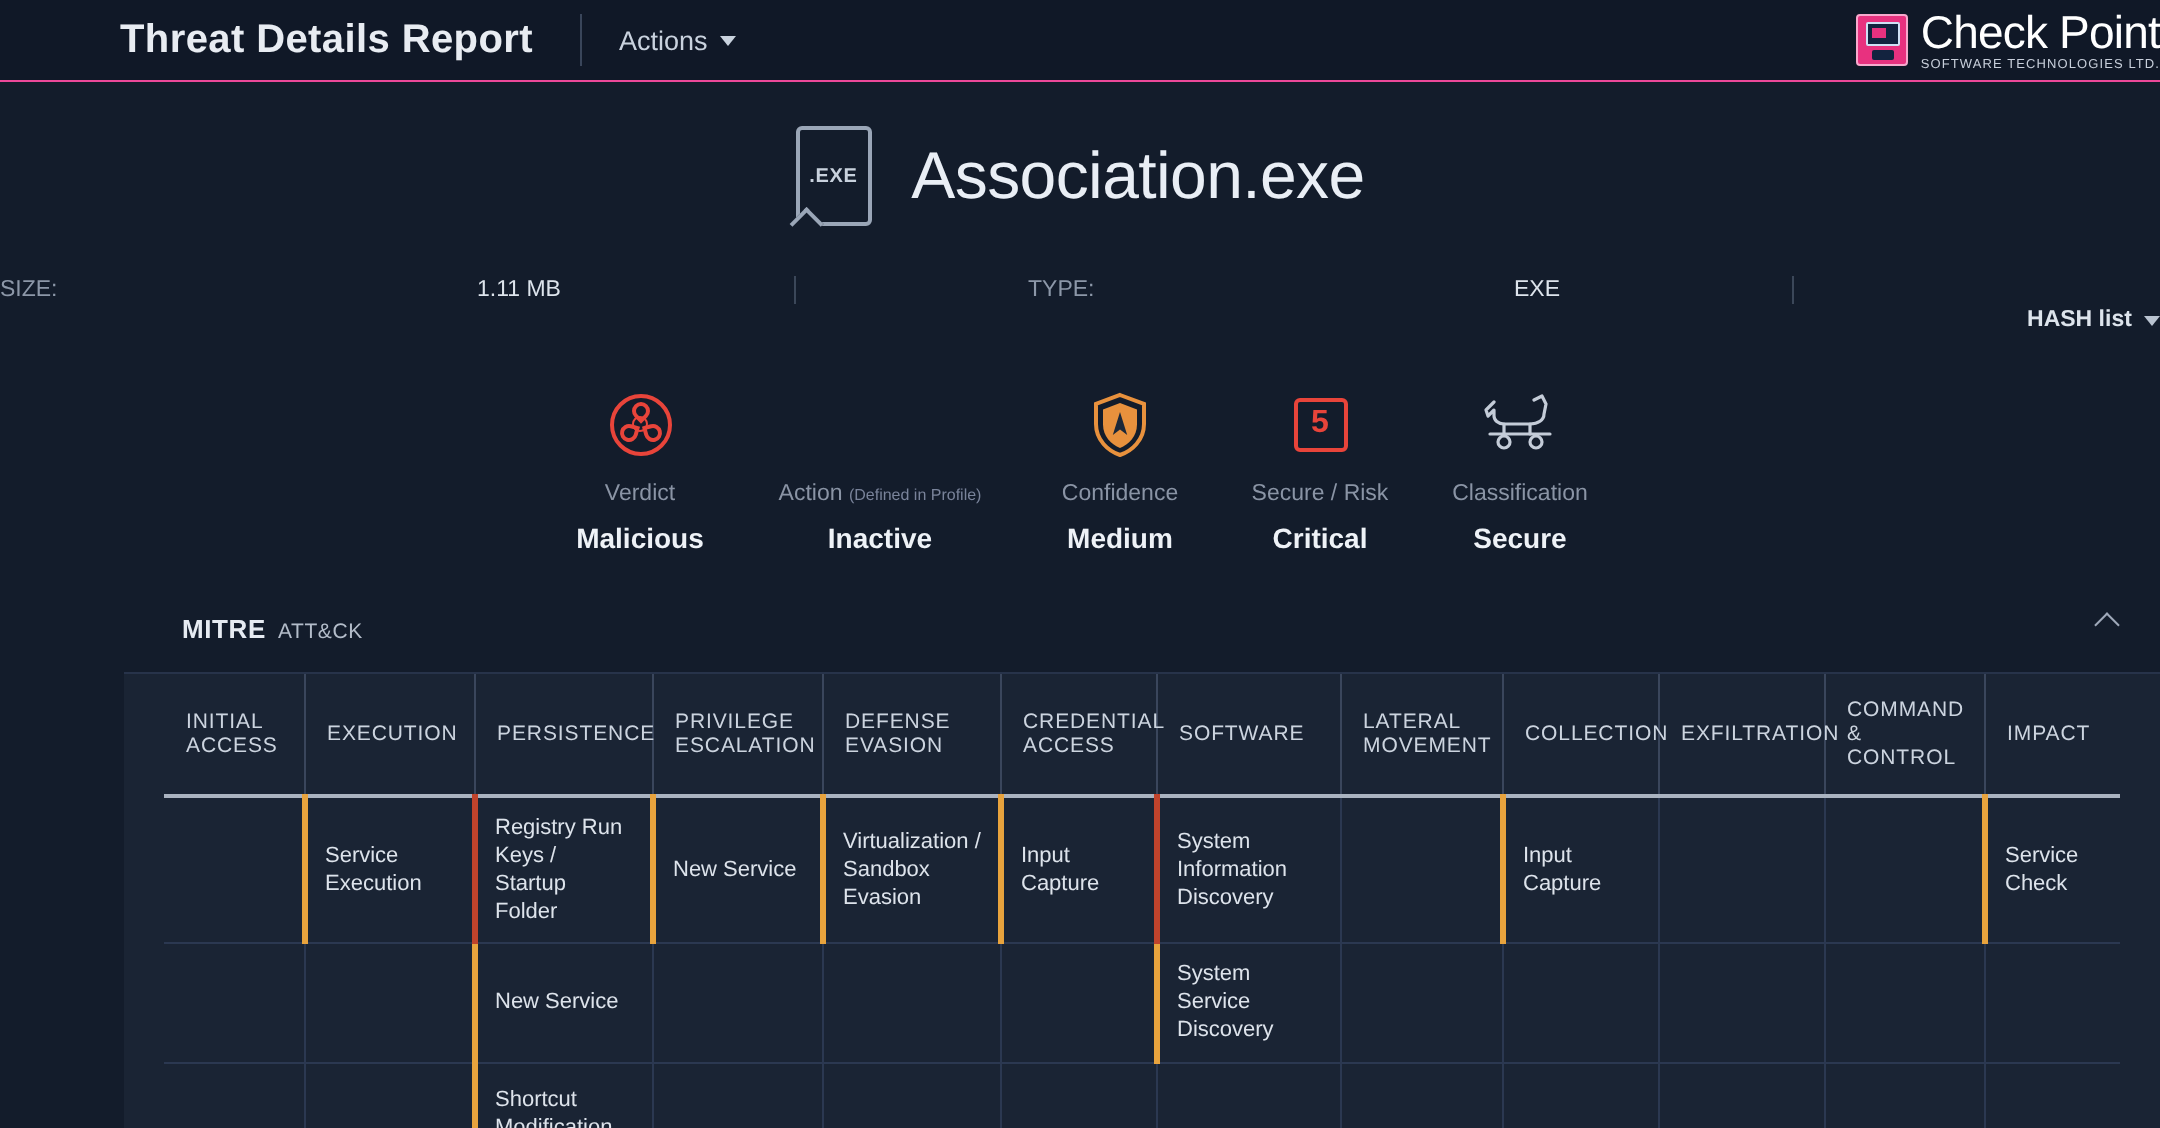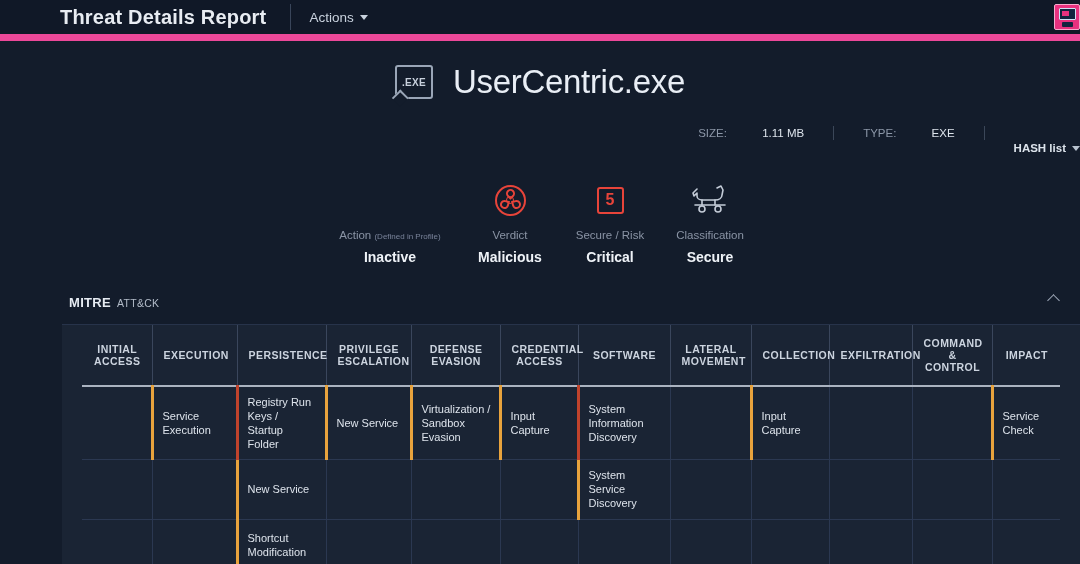--- a/index.html
+++ b/index.html
@@ -8,21 +8,21 @@
     background: #131c2b;
     font-family: "Liberation Sans", sans-serif;
     overflow: hidden;
   }
 
   
   .topbar {
     position: relative;
     height: 41px;
     background: #101827;
-    border-bottom: 7px solid #ec4899;
+    border-bottom: 1px solid #ec4899;
     display: flex;
     align-items: center;
   }
   .topbar-title {
     margin-left: 60px;
     font-size: 20px;
     font-weight: 600;
     color: #e8ecf2;
     letter-spacing: .2px;
   }
@@ -96,21 +96,21 @@
 
   
   .hero { text-align: center; padding-top: 22px; }
   .file-row {
     display: flex;
     align-items: center;
     justify-content: center;
     gap: 20px;
   }
   .exe-icon {
-    width: 38px; height: 34px;
+    width: 38px; height: 50px;
     border: 2px solid #9aa6b7;
     border-radius: 3px;
     position: relative;
     display: flex;
     align-items: center;
     justify-content: center;
   }
   .exe-icon .corner {
     position: absolute;
     left: -2px; bottom: -2px;
@@ -130,25 +130,24 @@
   .file-name {
     font-size: 33px;
     font-weight: 400;
     color: #e9eef5;
     letter-spacing: -.3px;
   }
   .file-meta {
     margin-top: 10px;
     display: flex;
     align-items: center;
-    justify-content: flex-end;
+    justify-content: space-between;
     gap: 16px;
     font-size: 11.5px;
     color: #8c97a8;
-    padding-left: 40px;
   }
   .file-meta b { color: #dde4ec; font-weight: 400; }
   .meta-div {
     width: 1px; height: 14px;
     background: #3b4759;
     margin: 0 13px;
   }
   .hash-list {
     color: #dde4ec;
     font-weight: 700;
@@ -226,21 +225,21 @@
     color: #e8443a;
     font-size: 16px;
     font-weight: 700;
     display: flex;
     align-items: center;
     justify-content: center;
   }
 
   
   .mitre-head {
-    margin: 30px 0 0 69px;
+    margin: 30px 0 0 91px;
     display: flex;
     align-items: baseline;
     gap: 6px;
   }
   .mitre-title {
     font-size: 13px;
     font-weight: 700;
     color: #e6ebf2;
     letter-spacing: .3px;
   }
@@ -271,24 +270,24 @@
     overflow: hidden;
   }
   table.mitre {
     border-collapse: collapse;
     table-layout: fixed;
     width: 978px;
     margin: 0 20px;
   }
   table.mitre th {
     font-size: 10.5px;
-    font-weight: 700;
+    font-weight: 400;
     color: #ccd4df;
     letter-spacing: .45px;
-    text-align: center;
+    text-align: left;
     vertical-align: middle;
     padding: 12px 10px 12px 11px;
     height: 44px;
     border-left: 1px solid #3a465c;
     border-bottom: 2px solid #aab3c0;
   }
   table.mitre th:first-child { border-left: none; }
   table.mitre td {
     font-size: 11px;
     color: #dde3eb;
@@ -319,67 +318,82 @@
   <div class="actions-btn">
     <span>Actions</span>
     <span class="caret-down"></span>
   </div>
 
   <div class="brand">
     <div class="brand-mark">
       <div class="scr"></div>
         <div class="base"></div>
     </div>
+    <div class="brand-text">
+      <div class="brand-name">Check Point</div>
+      <div class="brand-sub">SOFTWARE TECHNOLOGIES LTD.</div>
+    </div>
   </div>
 </div>
 
 <div class="hero">
   <div class="file-row">
     <div class="exe-icon">
       <span class="corner"></span>
       <span class="exe-label">.EXE</span>
     </div>
-    <div class="file-name">UserCentric.exe</div>
+    <div class="file-name">Association.exe</div>
   </div>
 
   <div class="file-meta">
     <span>SIZE:</span>&nbsp;<b>1.11 MB</b>
     <span class="meta-div"></span>
     <span>TYPE:</span>&nbsp;<b>EXE</b>
     <span class="meta-div"></span>
     <span class="hash-list">
       <span>HASH list</span>
       <span class="caret-down"></span>
     </span>
   </div>
 
   <div class="stats">
-
-    <div class="stat" style="width:140px">
-      <div class="stat-icon"></div>
-      <div class="stat-label">
-        <span>Action</span>
-        <span class="sub">(Defined in Profile)</span>
-      </div>
-      <div class="stat-value">Inactive</div>
-    </div>
 
     <div class="stat">
       <div class="stat-icon">
         <div class="biohazard">
           <i class="a"></i>
             <i class="b"></i>
             <i class="c"></i>
           <div class="bcore"></div>
         </div>
       </div>
       <div class="stat-label">Verdict</div>
       <div class="stat-value">Malicious</div>
     </div>
 
+    <div class="stat" style="width:140px">
+      <div class="stat-icon"></div>
+      <div class="stat-label">
+        <span>Action</span>
+        <span class="sub">(Defined in Profile)</span>
+      </div>
+      <div class="stat-value">Inactive</div>
+    </div>
+
+    <div class="stat">
+      <div class="stat-icon">
+        <svg class="shield-wrap" width="28" height="33" viewBox="0 0 28 33">
+          <path d="M14 1.5 L26 6 V16 C26 24 20 29.5 14 31.5 C8 29.5 2 24 2 16 V6 Z" fill="none" stroke="#e8913d" stroke-width="2"></path>
+          <path d="M14 5.5 L22.5 8.7 V16.3 C22.5 22.3 18.3 26.4 14 28 C9.7 26.4 5.5 22.3 5.5 16.3 V8.7 Z" fill="#e8913d"></path>
+          <path d="M14 10 L17.6 21.5 L14 18.8 L10.4 21.5 Z" fill="#1c2839"></path>
+        </svg>
+      </div>
+      <div class="stat-label">Confidence</div>
+      <div class="stat-value">Medium</div>
+    </div>
 
     <div class="stat">
       <div class="stat-icon">
         <div class="risk-box">5</div>
       </div>
       <div class="stat-label">Secure / Risk</div>
       <div class="stat-value">Critical</div>
     </div>
 
     <div class="stat">

